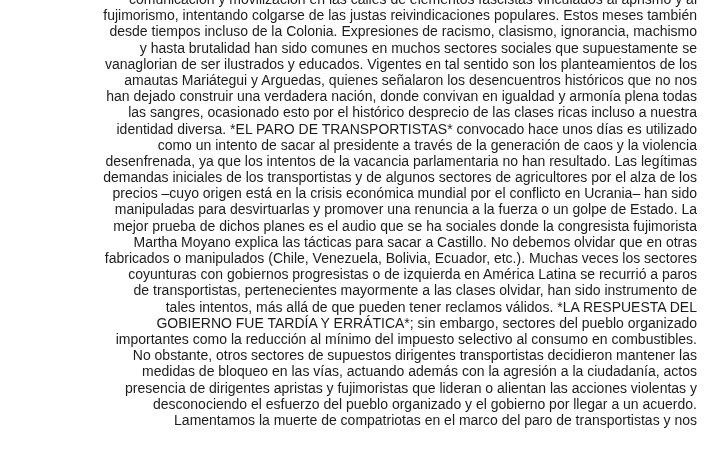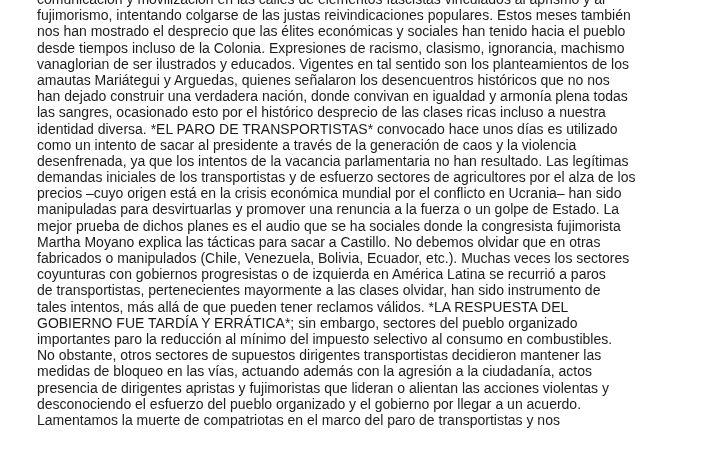--- a/index.html
+++ b/index.html
@@ -12,20 +12,21 @@
     overflow: hidden;
     background: #ffffff;
     font-family: "Liberation Sans", sans-serif;
   }
   .page {
     position: relative;
     width: 723px;
     height: 470px;
     overflow: hidden;
     background: #ffffff;
+    text-align: right;
   }
   .text-block {
     position: absolute;
     left: 37px;
     top: -9px;
     width: 660px;
     font-size: 14px;
     line-height: 16.2px;
     color: #1c1c1c;
     letter-spacing: 0px;
@@ -35,39 +36,39 @@
     height: 16.2px;
   }
 </style>
 </head>
 <body style="background: rgb(255, 255, 255);">
 
 <div class="page">
   <div class="text-block" style="color: rgb(28, 28, 28);">
       <div class="text-line">comunicación y movilización en las calles de elementos fascistas vinculados al aprismo y al</div>
       <div class="text-line">fujimorismo, intentando colgarse de las justas reivindicaciones populares. Estos meses también</div>
-      <div class="text-line">nos han mostrado el desprecio que las élites económicas y sociales han tenido hacia el pueblo</div>
       <div class="text-line">desde tiempos incluso de la Colonia. Expresiones de racismo, clasismo, ignorancia, machismo</div>
+      <div class="text-line">y hasta brutalidad han sido comunes en muchos sectores sociales que supuestamente se</div>
       <div class="text-line">vanaglorian de ser ilustrados y educados. Vigentes en tal sentido son los planteamientos de los</div>
       <div class="text-line">amautas Mariátegui y Arguedas, quienes señalaron los desencuentros históricos que no nos</div>
       <div class="text-line">han dejado construir una verdadera nación, donde convivan en igualdad y armonía plena todas</div>
       <div class="text-line">las sangres, ocasionado esto por el histórico desprecio de las clases ricas incluso a nuestra</div>
       <div class="text-line">identidad diversa. *EL PARO DE TRANSPORTISTAS* convocado hace unos días es utilizado</div>
       <div class="text-line">como un intento de sacar al presidente a través de la generación de caos y la violencia</div>
       <div class="text-line">desenfrenada, ya que los intentos de la vacancia parlamentaria no han resultado. Las legítimas</div>
-      <div class="text-line">demandas iniciales de los transportistas y de esfuerzo sectores de agricultores por el alza de los</div>
+      <div class="text-line">demandas iniciales de los transportistas y de algunos sectores de agricultores por el alza de los</div>
       <div class="text-line">precios –cuyo origen está en la crisis económica mundial por el conflicto en Ucrania– han sido</div>
       <div class="text-line">manipuladas para desvirtuarlas y promover una renuncia a la fuerza o un golpe de Estado. La</div>
       <div class="text-line">mejor prueba de dichos planes es el audio que se ha sociales donde la congresista fujimorista</div>
       <div class="text-line">Martha Moyano explica las tácticas para sacar a Castillo. No debemos olvidar que en otras</div>
       <div class="text-line">fabricados o manipulados (Chile, Venezuela, Bolivia, Ecuador, etc.). Muchas veces los sectores</div>
       <div class="text-line">coyunturas con gobiernos progresistas o de izquierda en América Latina se recurrió a paros</div>
       <div class="text-line">de transportistas, pertenecientes mayormente a las clases olvidar, han sido instrumento de</div>
       <div class="text-line">tales intentos, más allá de que pueden tener reclamos válidos. *LA RESPUESTA DEL</div>
       <div class="text-line">GOBIERNO FUE TARDÍA Y ERRÁTICA*; sin embargo, sectores del pueblo organizado</div>
-      <div class="text-line">importantes paro la reducción al mínimo del impuesto selectivo al consumo en combustibles.</div>
+      <div class="text-line">importantes como la reducción al mínimo del impuesto selectivo al consumo en combustibles.</div>
       <div class="text-line">No obstante, otros sectores de supuestos dirigentes transportistas decidieron mantener las</div>
       <div class="text-line">medidas de bloqueo en las vías, actuando además con la agresión a la ciudadanía, actos</div>
       <div class="text-line">presencia de dirigentes apristas y fujimoristas que lideran o alientan las acciones violentas y</div>
       <div class="text-line">desconociendo el esfuerzo del pueblo organizado y el gobierno por llegar a un acuerdo.</div>
       <div class="text-line">Lamentamos la muerte de compatriotas en el marco del paro de transportistas y nos</div>
     </div>
 </div>
 
 </body></html>

